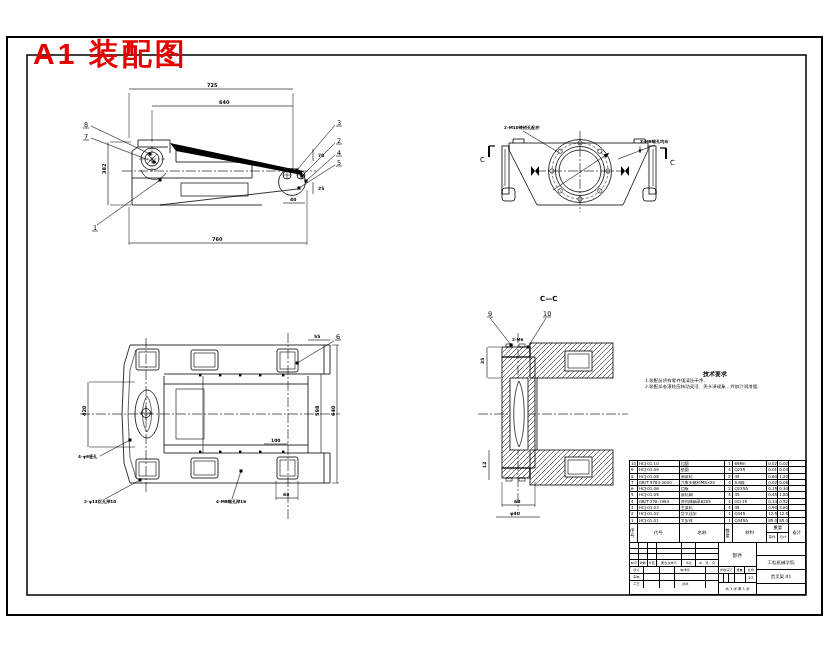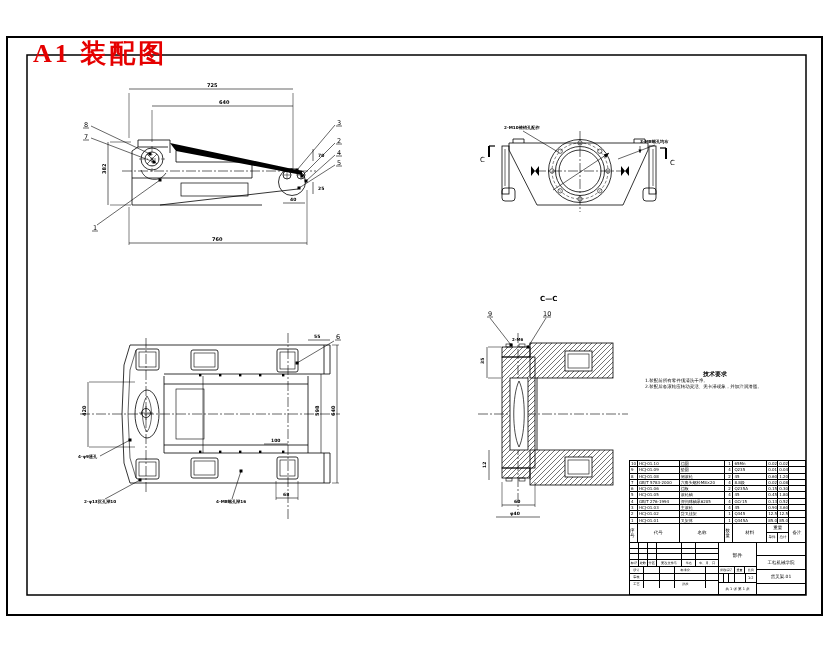--- a/index.html
+++ b/index.html
@@ -1,21 +1,21 @@
 <!DOCTYPE html>
 <html><head>
 <meta charset="utf-8">
 <style>
   html,body{margin:0;padding:0;background:#fff;}
   .page{position:relative;width:830px;height:654px;background:#fff;overflow:hidden;
         font-family:"DejaVu Sans",sans-serif;}
   .page svg{position:absolute;left:0;top:0;}
   .drawing-title{position:absolute;left:33px;top:36px;color:#e50000;
-    font-family:Liberation Serif, serif;font-weight:bold;
-    font-size:26px;line-height:36px;letter-spacing:3px;white-space:nowrap;}
+    font-family:Liberation Sans, sans-serif;font-weight:bold;
+    font-size:30px;line-height:36px;letter-spacing:3px;white-space:nowrap;}
   
   .tech{position:absolute;left:645px;top:370px;width:140px;color:#000;}
   .tech .t{text-align:center;font-size:6px;font-weight:bold;line-height:8px;}
   .tech .l{font-size:4.5px;line-height:6px;white-space:nowrap;overflow:hidden;}
   
   .bom{position:absolute;left:629px;top:460px;width:177px;height:83px;
        border:1px solid #000;box-sizing:border-box;background:#fff;}
   .bom-row{display:flex;height:6.3px;border-bottom:1px solid #000;box-sizing:border-box;}
   .bom-row .c{border-right:1px solid #000;box-sizing:border-box;font-size:4px;
       line-height:5px;overflow:hidden;white-space:nowrap;padding-left:1px;color:#000;}

